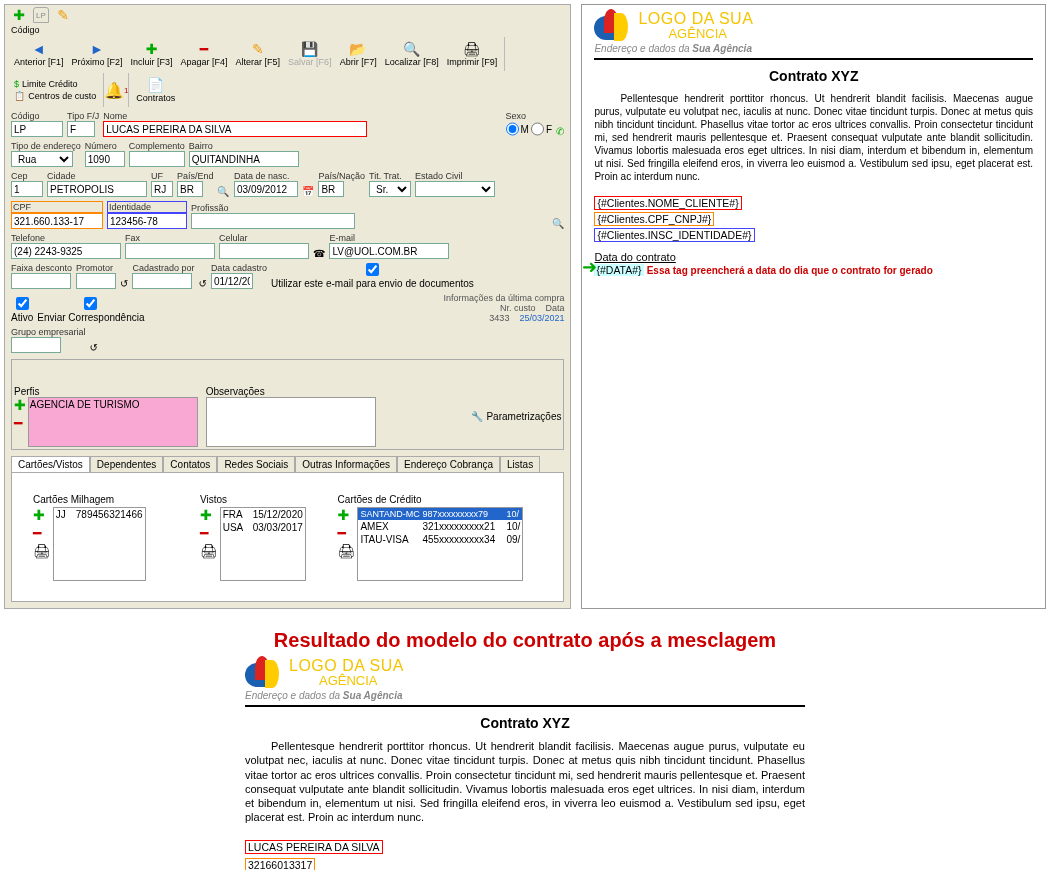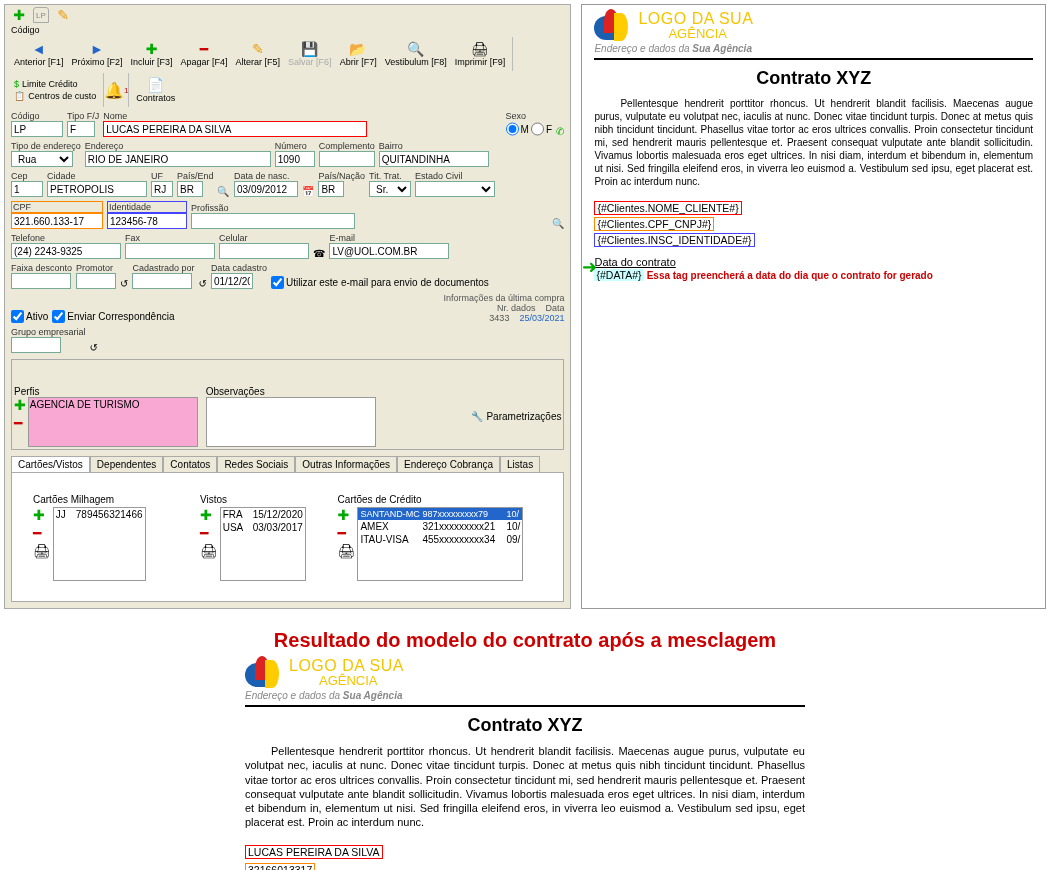--- a/index.html
+++ b/index.html
@@ -14,21 +14,21 @@
 .red { color:#c00; }
 .blue { color:#26c; }
 .orange { color:#e90; }
 .yellow { color:#cc0; }
 .gray { color:#888; }
 .divider { width:1px; height:34px; background:#bbb; margin:0 2px; }
 .field-row { display:flex; gap:4px; padding:2px 6px; align-items:flex-end; flex-wrap:wrap; }
 .fld { display:flex; flex-direction:column; }
 .fld label { font-size:9px; color:#333; }
 .fld input, .fld select { font-size:10px; padding:1px 2px; border:1px solid #7a9; background:#fff; height:16px; }
-.check { display:flex; align-items:center; gap:2px; font-size:10px; }
+.check { display:flex; align-items:center; gap:2px; font-size:10px;flex-direction:column; }
 .hl-red { border:1.5px solid #f00 !important; }
 .hl-orange { border:1.5px solid #f80 !important; }
 .hl-blue { border:1.5px solid #44f !important; }
 .hl-cyan { background:#cff; }
 .tabs { display:flex; padding:2px 6px 0; gap:0; margin-top:4px; }
 .tab { border:1px solid #aaa; border-bottom:none; padding:2px 6px; font-size:10px; background:#ece9d8; cursor:pointer; }
 .tab.active { background:#fff; }
 .tab-body { border:1px solid #aaa; margin:0 6px 6px; padding:21px; background:#fff; font-size:10px; height:130px; }
 .subcards { display:flex; gap:6px; }
 .subcard { flex:1; }
@@ -43,21 +43,21 @@
 .logo-shape { width:34px; height:32px; position:relative; }
 .logo-shape .rd { position:absolute; border-radius:50% 50% 0 0; }
 .logo-shape .b { width:24px; height:24px; background:#1b5fb0; left:0; top:7px; border-radius:50% 0 0 50%; }
 .logo-shape .r { width:14px; height:24px; background:#d22; left:10px; top:0; border-radius:50% 50% 0 0; }
 .logo-shape .y { width:14px; height:28px; background:#fc0; left:20px; top:4px; border-radius:0 50% 50% 0; }
 .logo-text { font-family: Arial,sans-serif; font-weight:400; line-height:1; }
 .logo-text .l1 { color:#f5c400; font-size:16px; letter-spacing:0.5px; }
 .logo-text .l2 { color:#f5c400; font-size:13px; padding-left:30px; }
 .end-txt { color:#888; font-size:10px; font-style:italic; padding:2px 12px; font-family:Arial,sans-serif;}
 .hr { height:2px; background:#000; margin:2px 12px 8px; }
-.doc-title { text-align:center; font-weight:bold; font-size:18px; margin:8px 0; }
+.doc-title { text-align:center; font-weight:bold; font-size:14px; margin:8px 0; }
 .para { text-align:justify; font-size:10px; line-height:1.3; text-indent:26px; }
 .tag-box { font-size:10.5px; padding:0 2px; margin:1px 0; display:inline-block; }
 .arrow { position:absolute; left:582px; top:256px; color:#0a0; font-size:18px; }
 .result-heading { text-align:center; color:#c00; font-weight:bold; font-size:20px; font-family: Verdana,Arial,sans-serif; margin:16px 6px 4px; }
 .result-doc { width:560px; margin:0 auto; font-family:'Times New Roman',serif; }
 .info-block { font-size:9px; text-align:right; color:#555; }
 .perfis-box { border:1px solid #aaa; margin:4px 6px; padding:2px; }
 .sub-row { display:flex; gap:8px;margin-top:24px; }
 .obs-box { border:1px solid #999; width:170px; height:50px; background:#fff; }
 .perfis-list { border:1px solid #999; width:170px; height:50px; background:#f9a8d4; font-size:10px; padding:1px;}
@@ -98,21 +98,21 @@
   <div class="tb-item" style="color:#aaa">
           <span class="tb-icon gray">💾</span>
           <span>Salvar [F6]</span>
         </div>
   <div class="tb-item">
           <span class="tb-icon yellow">📂</span>
           <span>Abrir [F7]</span>
         </div>
   <div class="tb-item">
           <span class="tb-icon blue">🔍</span>
-          <span>Vestibulum [F8]</span>
+          <span>Localizar [F8]</span>
         </div>
   <div class="tb-item">
           <span class="tb-icon">🖨</span>
           <span>Imprimir [F9]</span>
         </div>
   <div class="divider"></div>
   <div style="display:flex;flex-direction:column;gap:0;">
    <div class="tb-item" style="flex-direction:row;gap:3px">
             <span class="green">$</span>
             <span>Limite Crédito</span>
@@ -155,24 +155,20 @@
   </div>
   <span class="green">✆</span>
  </div>
 
  <div class="field-row">
   <div class="fld">
           <label>Tipo de endereço</label>
           <select style="width:62px"><option>Rua</option></select>
         </div>
   <div class="fld">
-          <label>Endereço</label>
-          <input style="width: 186px;" value="RIO DE JANEIRO">
-        </div>
-  <div class="fld">
           <label>Número</label>
           <input style="width: 40px;" value="1090">
         </div>
   <div class="fld">
           <label>Complemento</label>
           <input style="width: 56px;">
         </div>
   <div class="fld">
           <label>Bairro</label>
           <input style="width: 110px;" value="QUITANDINHA">
@@ -282,21 +278,21 @@
           <input type="checkbox" checked="" style="">
           <span>Ativo</span>
         </div>
   <div class="check">
           <input type="checkbox" checked="" style="">
           <span>Enviar Correspondência</span>
         </div>
   <div style="flex:1"></div>
   <div class="info-block">
     <span>Informações da última compra</span><br>
-    <span>Nr. dados</span>&nbsp;&nbsp;&nbsp;&nbsp;<span>Data</span><br>
+    <span>Nr. custo</span>&nbsp;&nbsp;&nbsp;&nbsp;<span>Data</span><br>
     <span>3433</span>&nbsp;&nbsp;&nbsp;&nbsp;<span class="blue">25/03/2021</span>
   </div>
  </div>
 
  <div class="field-row">
   <div class="fld">
           <label>Grupo empresarial</label>
           <input style="width: 50px;">
         </div>
   <span>↺</span>

